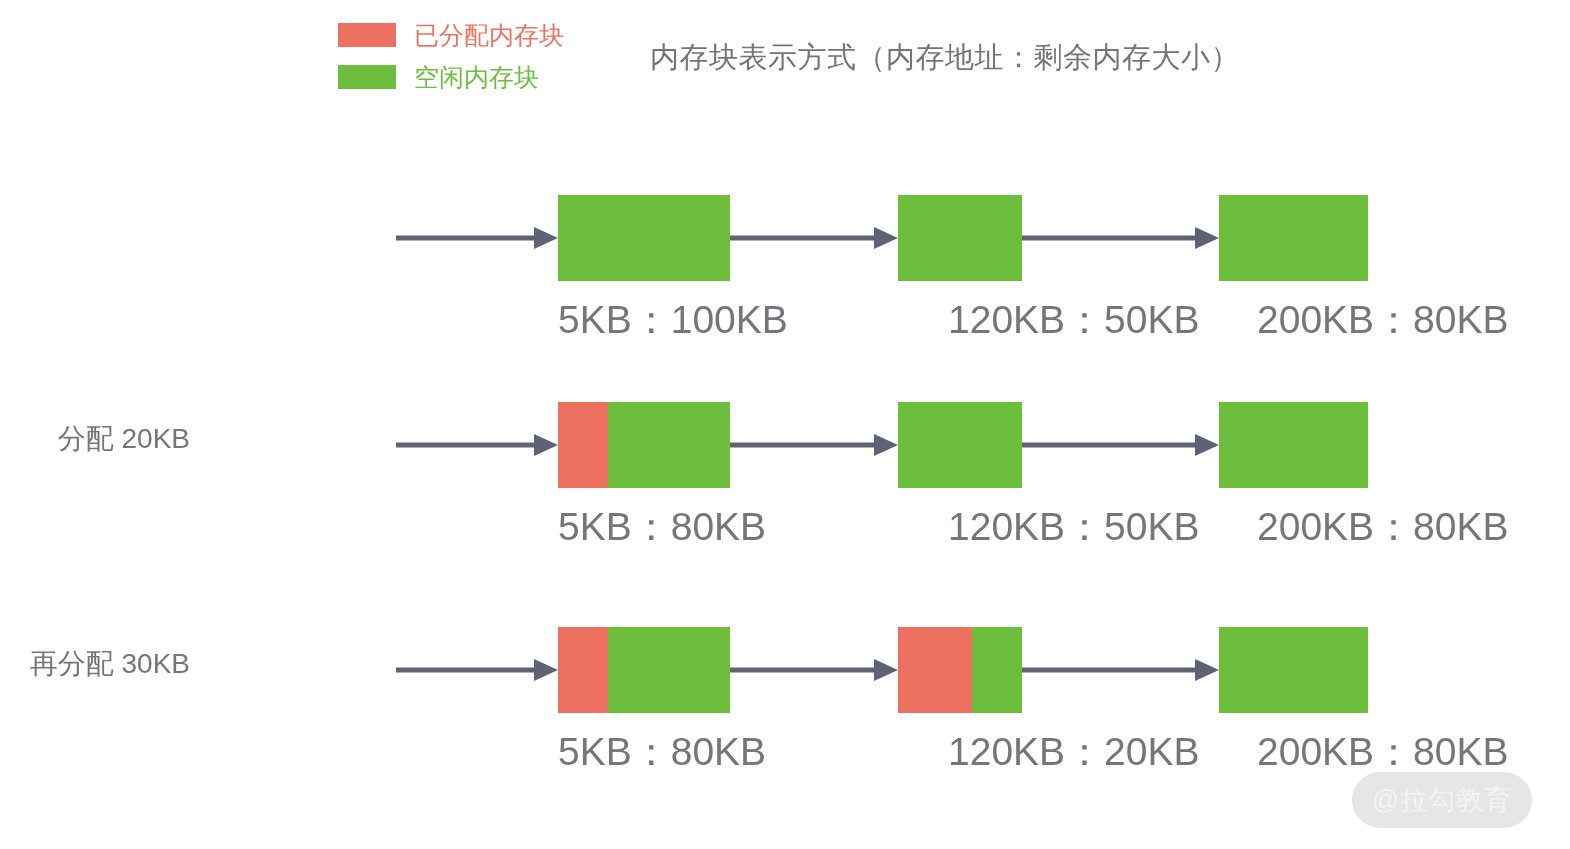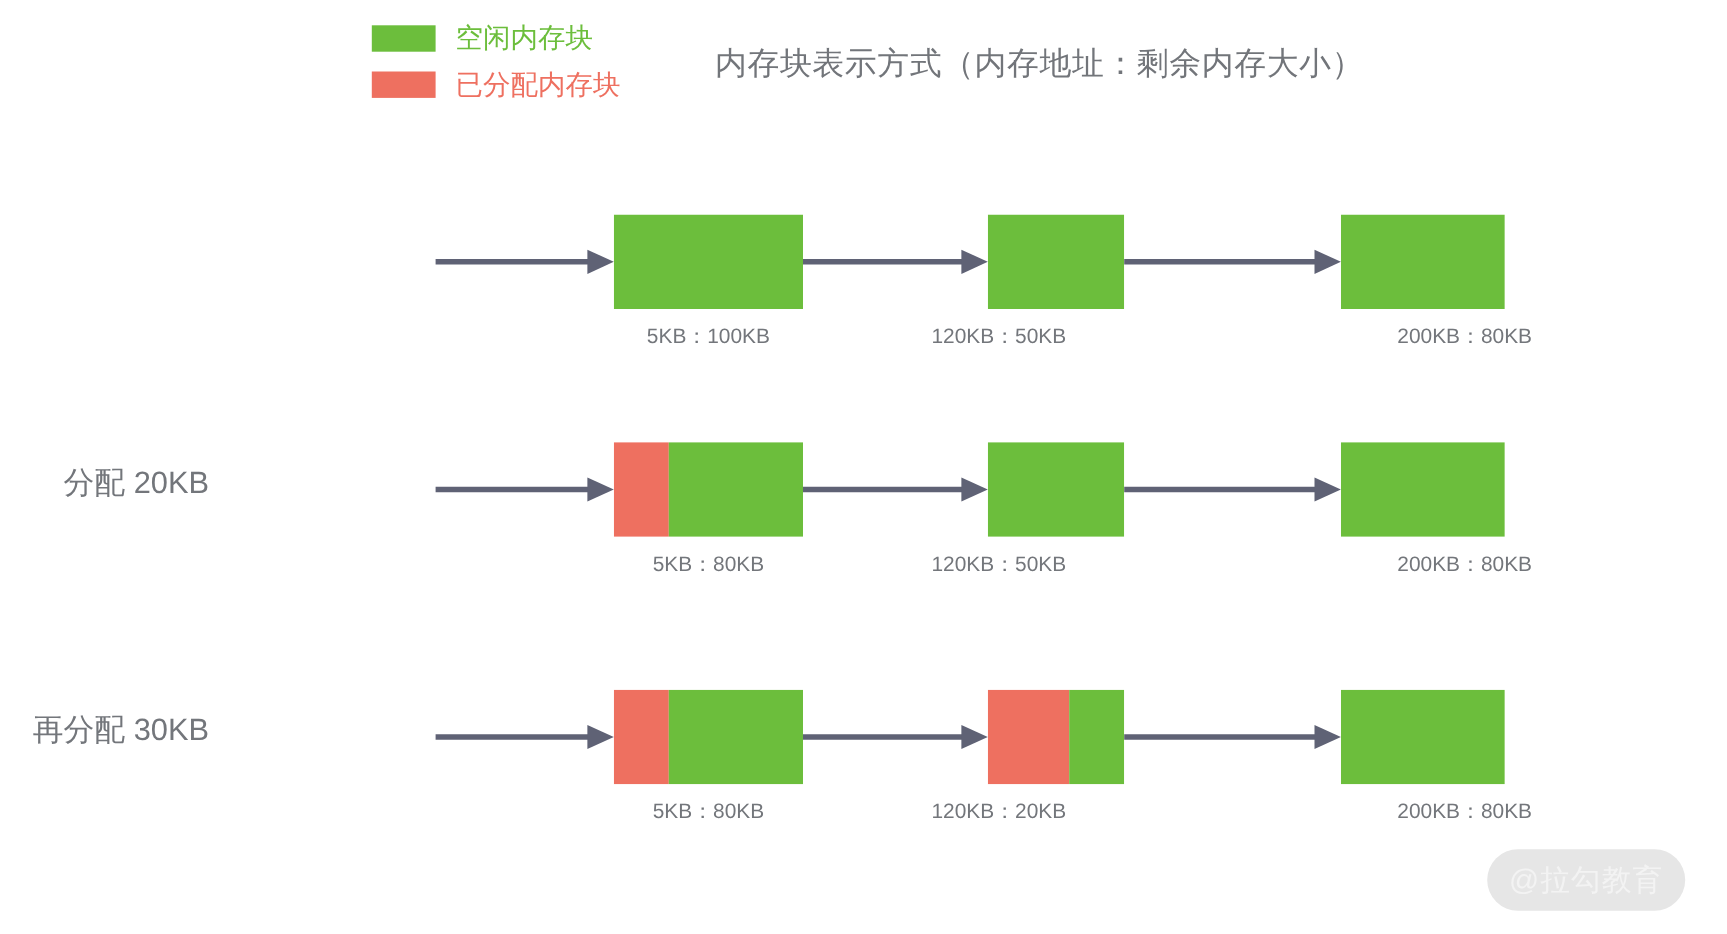--- a/index.html
+++ b/index.html
@@ -109,27 +109,27 @@
   .seg-alloc { background: #ee7060; }
   .seg-free  { background: #6cbe3c; }
 
   .blk-1 { left: 558px; width: 172px; }
   .blk-2 { left: 898px; width: 124px; }
   .blk-3 { left: 1219px; width: 149px; }
 
   .blk-label {
     position: absolute;
     top: 98px;
-    font-size: 19px;
+    font-size: 39px;
     color: #73767b;
     white-space: nowrap;
     text-align: center;
   }
   .lbl-1 { left: 558px; width: 172px; }
-  .lbl-2 { left: 846px; width: 124px; }
+  .lbl-2 { left: 948px; width: 124px; }
   .lbl-3 { left: 1219px; width: 149px; margin-left: 38px; }
 
   
   .watermark {
     position: absolute;
     left: 1352px;
     top: 772px;
     width: 180px;
     height: 56px;
     background: #e6e6e6;
@@ -142,26 +142,26 @@
     letter-spacing: 1px;
   }
 </style>
 </head>
 <body>
 
 <div id="stage">
 
   <div class="legend">
     <div class="legend-row">
+      <span class="legend-swatch" style="background: rgb(238, 112, 96);"></span>
+      <span class="legend-label alloc">已分配内存块</span>
+    </div>
+    <div class="legend-row">
       <span class="legend-swatch" style="background: rgb(108, 190, 60);"></span>
       <span class="legend-label free">空闲内存块</span>
-    </div>
-    <div class="legend-row">
-      <span class="legend-swatch" style="background: rgb(238, 112, 96);"></span>
-      <span class="legend-label alloc">已分配内存块</span>
     </div>
   </div>
 
   <div class="title">内存块表示方式（内存地址：剩余内存大小）</div>
 
   <div class="row row-1">
     <div class="row-label"></div>
 
     <div class="lead-arrow">
       <svg class="arrow-svg" viewBox="0 0 162 22" preserveAspectRatio="none">

